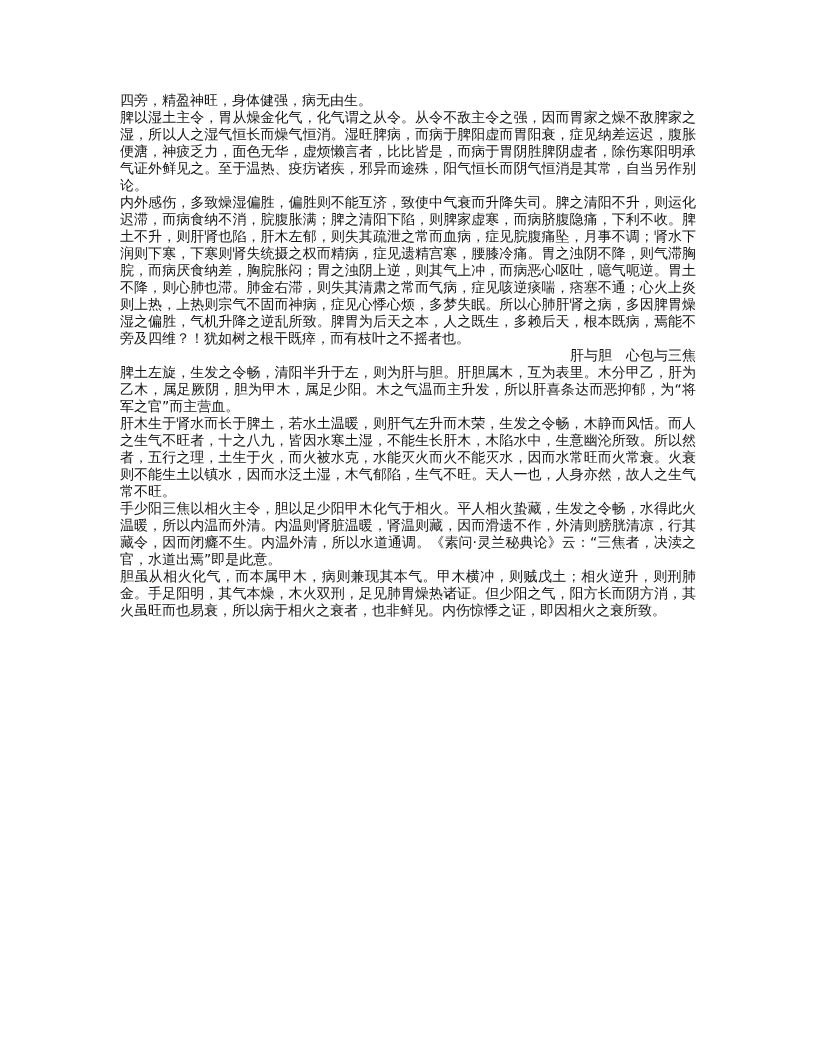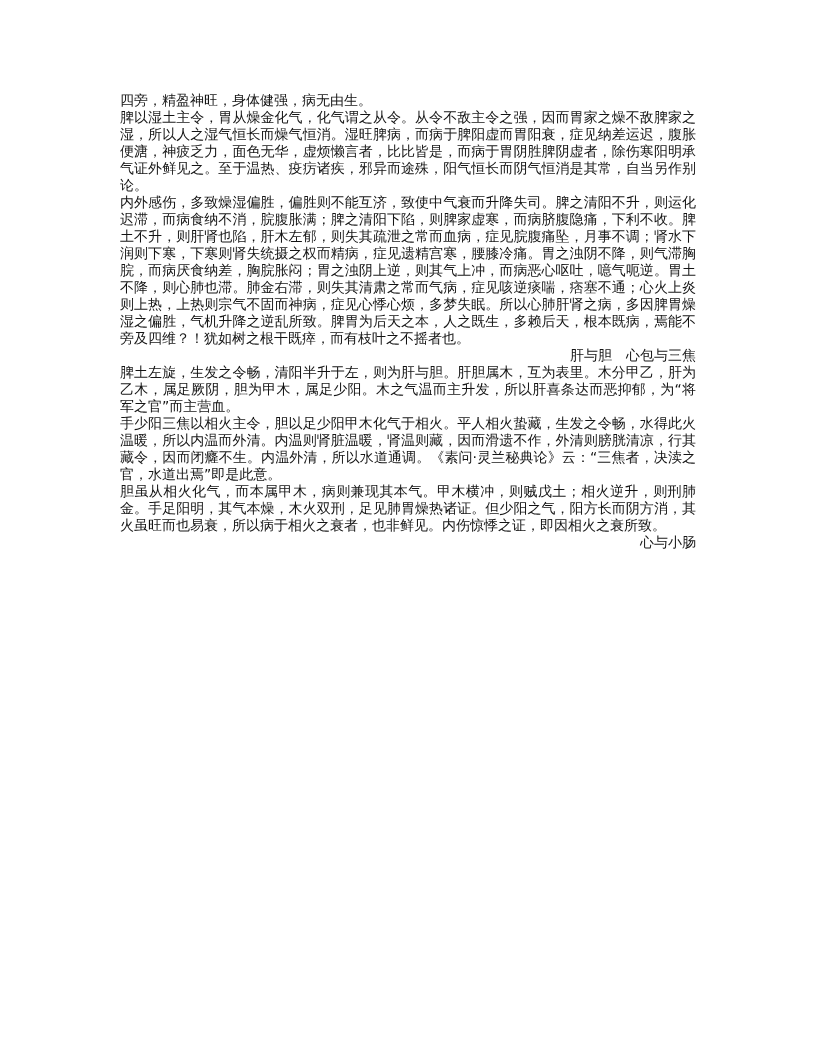--- a/index.html
+++ b/index.html
@@ -34,17 +34,17 @@
 </head>
 <body>
 
 <div class="page">
   <div class="text-block" id="content">
       <p class="body-para">四旁，精盈神旺，身体健强，病无由生。</p>
       <p class="body-para">脾以湿土主令，胃从燥金化气，化气谓之从令。从令不敌主令之强，因而胃家之燥不敌脾家之湿，所以人之湿气恒长而燥气恒消。湿旺脾病，而病于脾阳虚而胃阳衰，症见纳差运迟，腹胀便溏，神疲乏力，面色无华，虚烦懒言者，比比皆是，而病于胃阴胜脾阴虚者，除伤寒阳明承气证外鲜见之。至于温热、疫疠诸疾，邪异而途殊，阳气恒长而阴气恒消是其常，自当另作别论。</p>
       <p class="body-para">内外感伤，多致燥湿偏胜，偏胜则不能互济，致使中气衰而升降失司。脾之清阳不升，则运化迟滞，而病食纳不消，脘腹胀满；脾之清阳下陷，则脾家虚寒，而病脐腹隐痛，下利不收。脾土不升，则肝肾也陷，肝木左郁，则失其疏泄之常而血病，症见脘腹痛坠，月事不调；肾水下润则下寒，下寒则肾失统摄之权而精病，症见遗精宫寒，腰膝冷痛。胃之浊阴不降，则气滞胸脘，而病厌食纳差，胸脘胀闷；胃之浊阴上逆，则其气上冲，而病恶心呕吐，噫气呃逆。胃土不降，则心肺也滞。肺金右滞，则失其清肃之常而气病，症见咳逆痰喘，痞塞不通；心火上炎则上热，上热则宗气不固而神病，症见心悸心烦，多梦失眠。所以心肺肝肾之病，多因脾胃燥湿之偏胜，气机升降之逆乱所致。脾胃为后天之本，人之既生，多赖后天，根本既病，焉能不旁及四维？！犹如树之根干既瘁，而有枝叶之不摇者也。</p>
       <p class="heading">肝与胆　心包与三焦</p>
       <p class="body-para">脾土左旋，生发之令畅，清阳半升于左，则为肝与胆。肝胆属木，互为表里。木分甲乙，肝为乙木，属足厥阴，胆为甲木，属足少阳。木之气温而主升发，所以肝喜条达而恶抑郁，为“将军之官”而主营血。</p>
+      <p class="body-para">肝木生于肾水而长于脾土，若水土温暖，则肝气左升而木荣，生发之令畅，木静而风恬。而人之生气不旺者，十之八九，皆因水寒土湿，不能生长肝木，木陷水中，生意幽沦所致。所以然者，五行之理，土生于火，而火被水克，水能灭火而火不能灭水，因而水常旺而火常衰。火衰则不能生土以镇水，因而水泛土湿，木气郁陷，生气不旺。天人一也，人身亦然，故人之生气常不旺。</p>
       <p class="body-para">手少阳三焦以相火主令，胆以足少阳甲木化气于相火。平人相火蛰藏，生发之令畅，水得此火温暖，所以内温而外清。内温则肾脏温暖，肾温则藏，因而滑遗不作，外清则膀胱清凉，行其藏令，因而闭癃不生。内温外清，所以水道通调。《素问·灵兰秘典论》云：“三焦者，决渎之官，水道出焉”即是此意。</p>
       <p class="body-para">胆虽从相火化气，而本属甲木，病则兼现其本气。甲木横冲，则贼戊土；相火逆升，则刑肺金。手足阳明，其气本燥，木火双刑，足见肺胃燥热诸证。但少阳之气，阳方长而阴方消，其火虽旺而也易衰，所以病于相火之衰者，也非鲜见。内伤惊悸之证，即因相火之衰所致。</p>
-      <p class="heading">心与小肠</p>
     </div>
 </div>
 
 </body></html>

